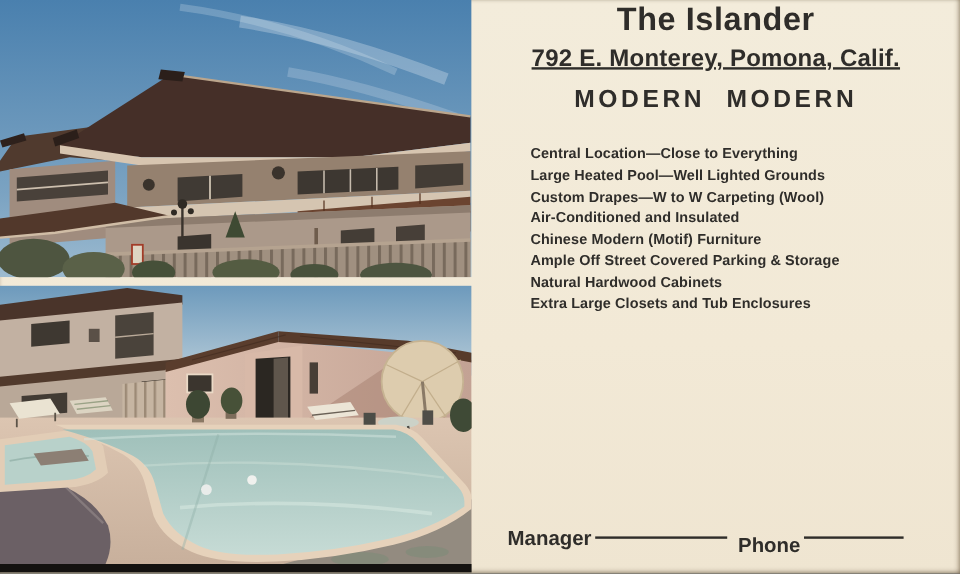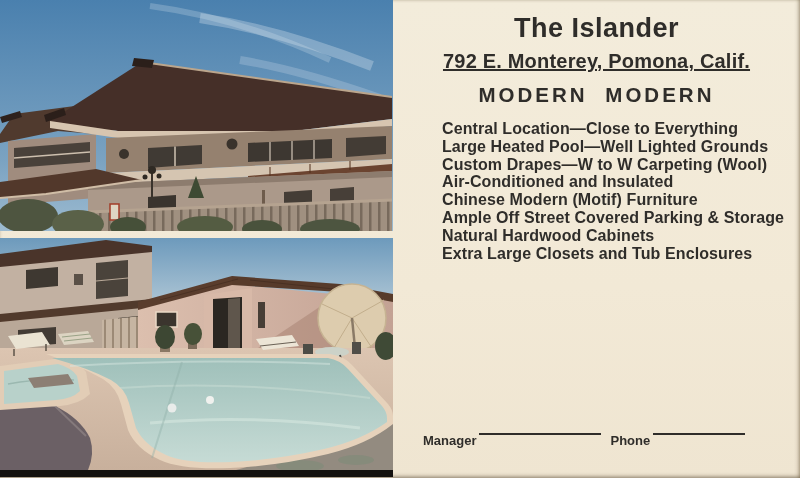--- a/index.html
+++ b/index.html
@@ -10,36 +10,36 @@
     box-shadow: inset -3px 0 4px -2px rgba(90,70,40,.5),
                 inset 0 -3px 4px -2px rgba(60,45,25,.55),
                 inset 0 2px 3px -2px rgba(120,100,70,.3);
   }
   .photo { position:absolute; left:0; width:393px; }
   .photo svg { display:block; width:100%; height:100%; }
   .photo-top { top:0; height:231px; }
   .photo-bottom { top:238px; height:232px; border-bottom:7px solid #141210; }
 
   .panel { position:absolute; left:393px; top:0; width:407px; height:478px; }
-  .panel .head { padding-top:13px; text-align:center; }
+  .panel .head { padding-top:1px; text-align:center; }
   .title   { margin:0 0 6px 0;  font-size:27px;   font-weight:700; letter-spacing:.5px; }
   .address { margin:0 0 10px 0; font-size:20px;   font-weight:700; letter-spacing:.2px;text-decoration:underline; }
   .tagline { margin:0;          font-size:20.5px; font-weight:700; letter-spacing:3px; word-spacing:9px; }
 
   .features { position:absolute; left:49px; top:120px; margin:0; padding:0; list-style:none; }
-  .features li { font-size:16px; font-weight:700; line-height:17.8px; letter-spacing:.1px; white-space:nowrap; }
+  .features li { font-size:12px; font-weight:700; line-height:17.8px; letter-spacing:.1px; white-space:nowrap; }
 
   .contact-row {
     position:absolute; left:30px; top:433px; width:330px;
-    display:flex; align-items:flex-start; font-size:13px; font-weight:700;
+    display:flex; align-items:center; font-size:17px; font-weight:700;
   }
   .blank-line { border-bottom:2.5px solid #2f2d2a; margin:0 0 2px 3px; }
   .line-manager { width:122px; }
   .line-phone   { width:92px; }
-  .contact-row .phone { margin-left:9px; }
+  .contact-row .phone { margin-left:9px;margin-top:12px; }
 </style>
 </head>
 <body>
 
 <div class="card">
 
   <div class="photo photo-top">
     <svg viewBox="0 0 393 231" preserveAspectRatio="none">
       <defs>
         <linearGradient id="skyT" x1="0" y1="0" x2="0" y2="1">

